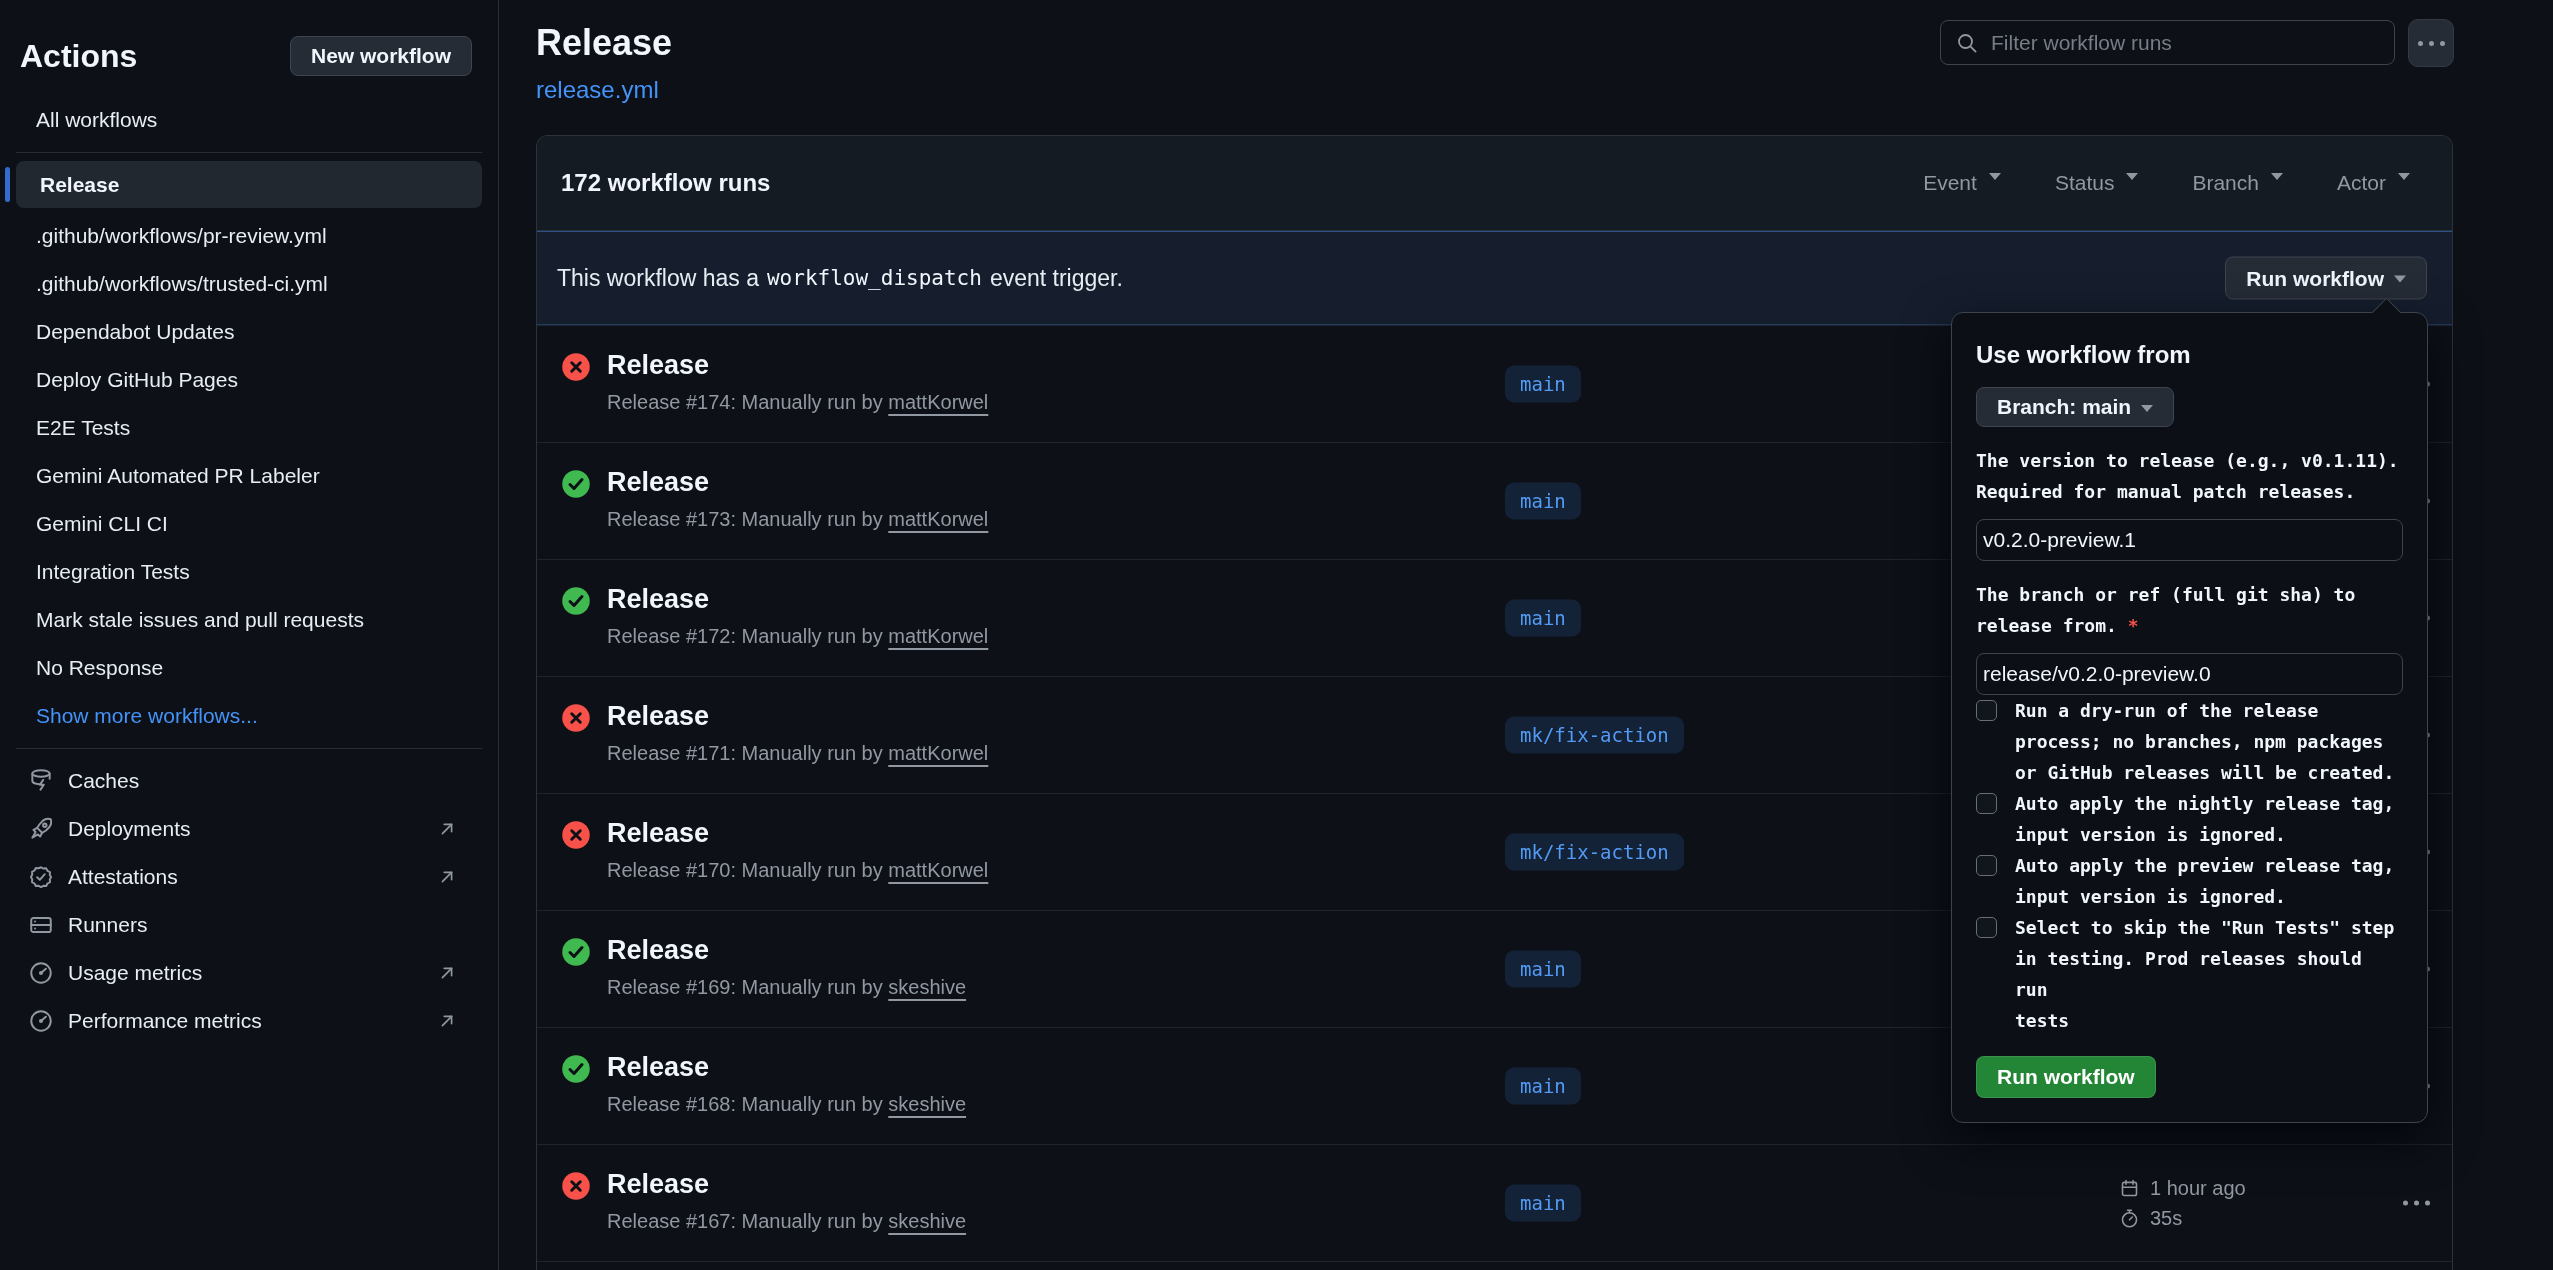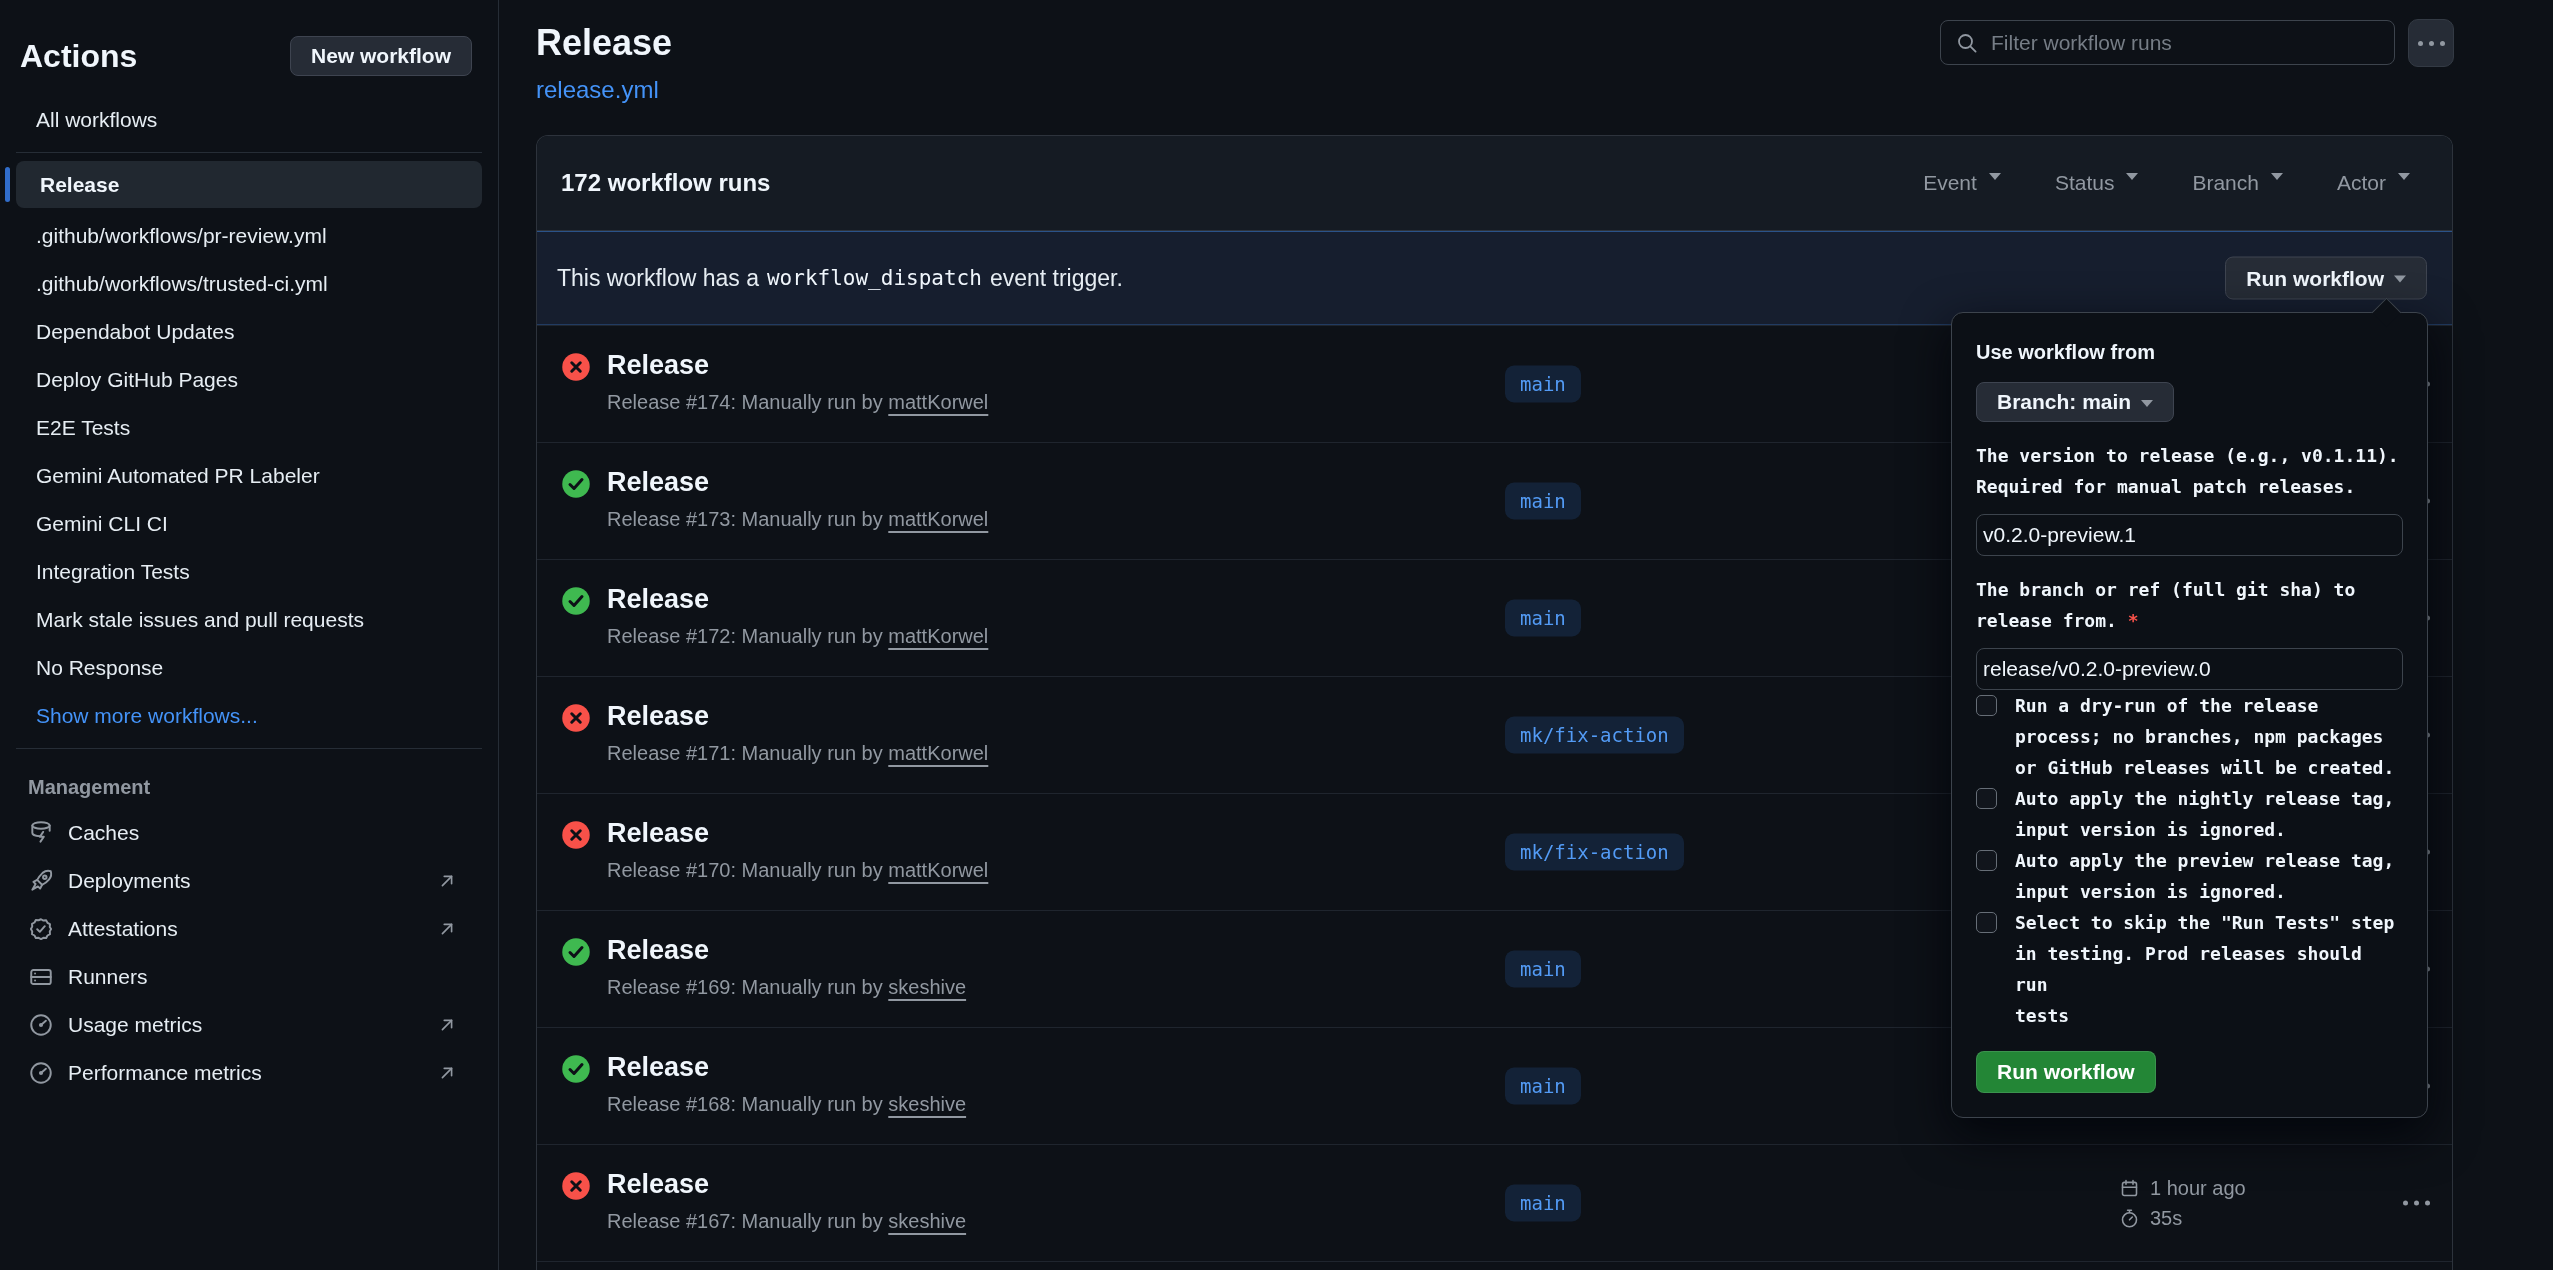--- a/index.html
+++ b/index.html
@@ -82,21 +82,21 @@
     position:absolute;left:1452px;top:312px;width:477px;z-index:20;
     background:#0c1016;border:1px solid #3d444d;border-radius:12px;
     padding:20px 24px 24px 24px;
     box-shadow:0 16px 48px rgba(1,4,9,.85);
   }
   .panel::before{
     content:"";position:absolute;top:-11px;right:30px;width:20px;height:20px;
     background:#0c1016;border-left:1px solid #3d444d;border-top:1px solid #3d444d;
     transform:rotate(45deg);
   }
-  .panel-h{font-size:20px;font-weight:700;color:#f0f6fc;margin:8px 0 18px 0;}
+  .panel-h{font-size:24px;font-weight:700;color:#f0f6fc;margin:8px 0 18px 0;}
   .mono{font-family:"DejaVu Sans Mono",monospace;font-weight:700;font-size:18px;line-height:31px;color:#f0f6fc;white-space:pre-line;}
   .panel .help{margin:18px 0 12px 0;}
   .req{color:var(--danger);font-weight:700;}
   .pinput{width:100%;height:42px;background:#0c1016;border:1px solid #3d444d;border-radius:8px;color:#f0f6fc;font-size:21px;font-family:"Liberation Sans",sans-serif;padding:0 6px;outline:none;}
   .cbrow{display:flex;gap:18px;}
   .cbox{flex:none;width:21px;height:21px;margin-top:5px;background:#11151c;border:1px solid #666d76;border-radius:5px;cursor:pointer;}
   .cbrow .mono{flex:1;}
   .btn-green{
     margin-top:20px;display:inline-block;background:var(--run-btn);
     border:1px solid rgba(240,246,252,.12);border-radius:8px;
@@ -128,21 +128,20 @@
     <div class="sb-item">Deploy GitHub Pages</div>
     <div class="sb-item">E2E Tests</div>
     <div class="sb-item">Gemini Automated PR Labeler</div>
     <div class="sb-item">Gemini CLI CI</div>
     <div class="sb-item">Integration Tests</div>
     <div class="sb-item">Mark stale issues and pull requests</div>
     <div class="sb-item">No Response</div>
     <div class="sb-item sb-link">Show more workflows...</div>
 
     <hr class="sb-div">
-    <div class="sb-section">Management</div>
 
     <div class="sb-mitem">
       <span class="micon">
         <svg class="stroke" viewBox="0 0 24 24" width="26" height="26">
             <ellipse cx="12" cy="5" rx="8" ry="3"></ellipse>
             <path d="M4 5v7c0 1.5 3 2.8 7 3"></path>
             <path d="M20 5v5"></path>
             <path d="M14 11l-3 4.4h3.6L11.5 20"></path>
           </svg>
       </span>

